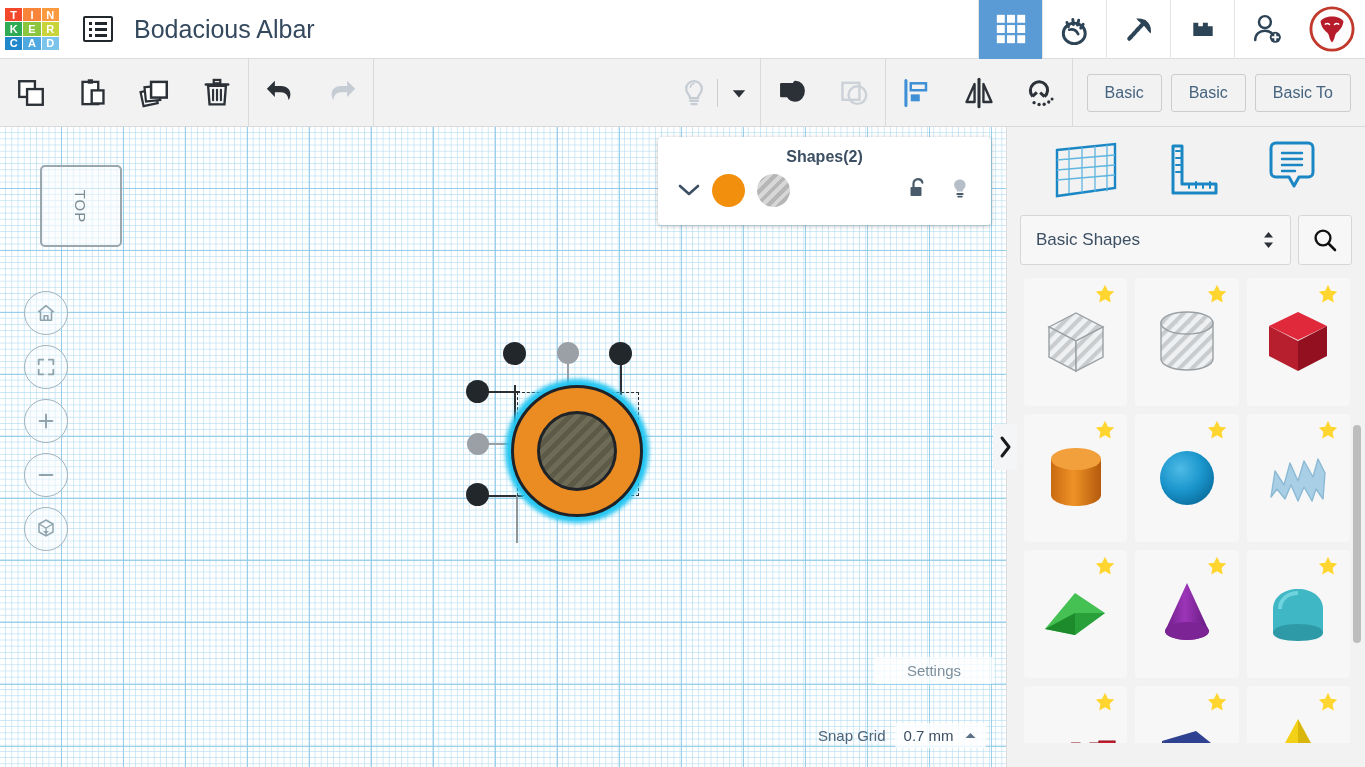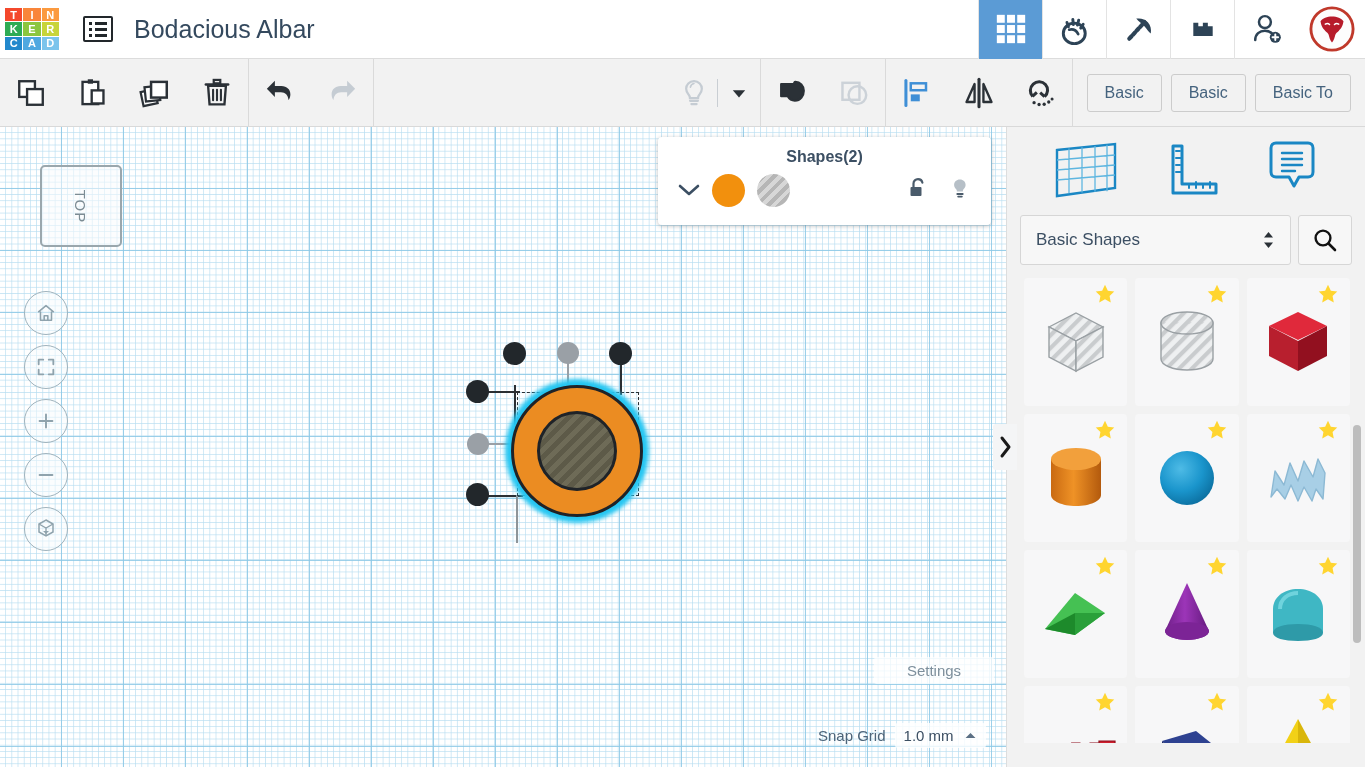--- a/index.html
+++ b/index.html
@@ -447,21 +447,21 @@
           </div>
         </div>
       </div>
     </div>
 
     <div class="settings-btn" style="top:530px">Settings</div>
 
     <div class="snap-wrap" style="top:596px">
       <div class="snap-label">Snap Grid</div>
       <div class="snap-sel">
-        <span>1.0 mm</span>
+        <span>0.7 mm</span>
         <svg width="13" height="9" viewBox="0 0 13 9">
             <path d="M1.5 7L6.5 2l5 5z" fill="#5b7085"></path>
           </svg>
       </div>
     </div>
   </div>
 
   <div class="collapse-tab">
     <svg width="13" height="24" viewBox="0 0 13 24">
       <path d="M3 3l7 9-7 9" fill="none" stroke="#1a1a1a" stroke-width="3" stroke-linecap="round" stroke-linejoin="round"></path>

